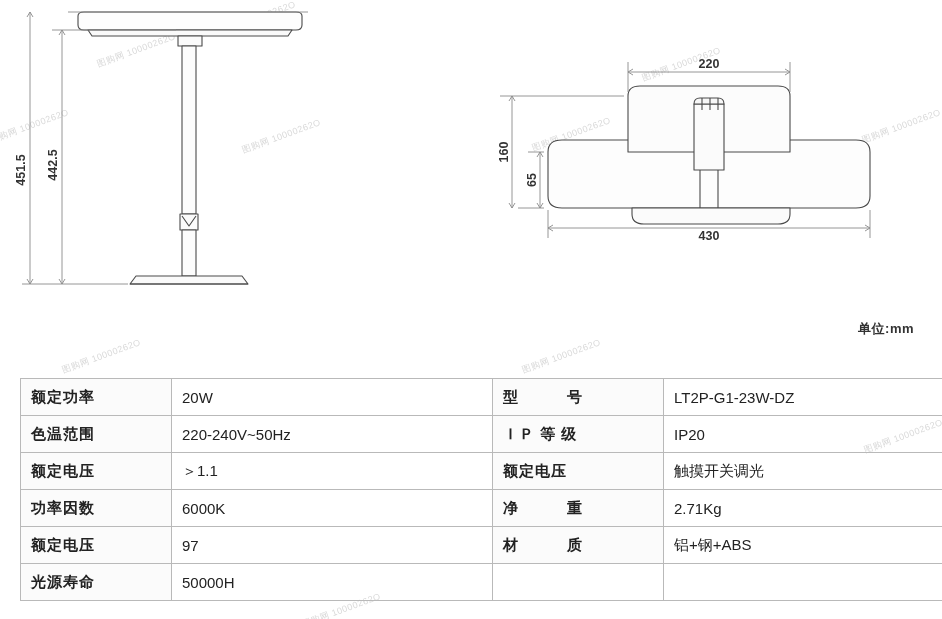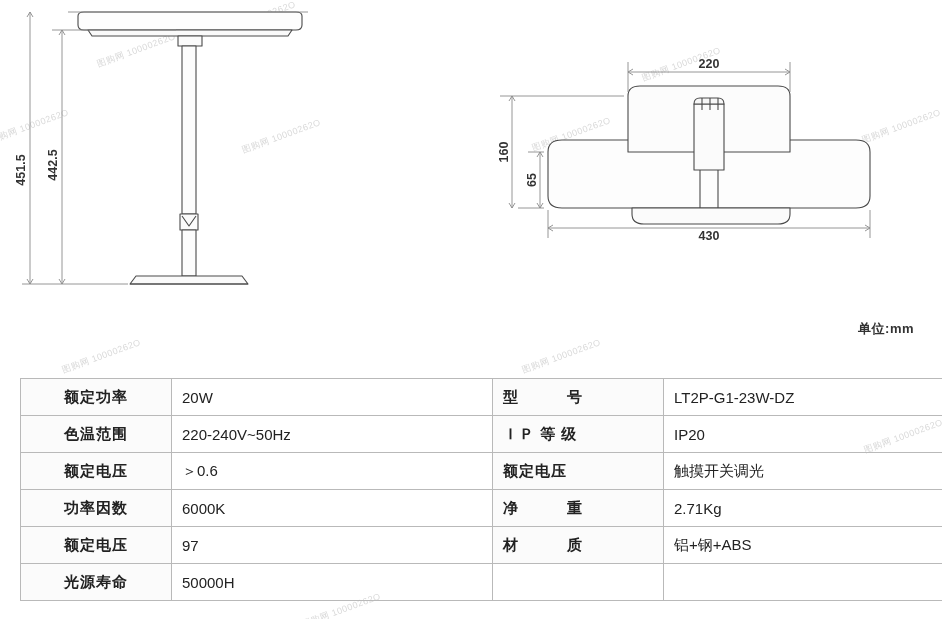--- a/index.html
+++ b/index.html
@@ -68,21 +68,21 @@
     vertical-align: middle;
   }
   .spec-table td.key {
     font-weight: bold;
     background: #fbfbfb;
     letter-spacing: 1px;
   }
   .spec-table td.val {
     font-weight: normal;
   }
-  .k1 { width: 130px; text-align: center; }
+  .k1 { width: 130px; }
   .v1 { width: 300px; margin-top: 12px; }
   .k2 { width: 150px; }
   .v2 { width: 322px; }
   .empty-cell { border: 1px solid #b9b9b9; background: #ffffff; }
 </style>
 </head>
 <body>
 
 <div class="page">
 
@@ -208,21 +208,21 @@
         <td class="val v2">LT2P-G1-23W-DZ</td>
       </tr>
       <tr>
         <td class="key k1">色温范围</td>
         <td class="val v1">220-240V~50Hz</td>
         <td class="key k2">ＩＰ 等 级</td>
         <td class="val v2">IP20</td>
       </tr>
       <tr>
         <td class="key k1">额定电压</td>
-        <td class="val v1">＞0.6</td>
+        <td class="val v1">＞1.1</td>
         <td class="key k2">额定电压</td>
         <td class="val v2">触摸开关调光</td>
       </tr>
       <tr>
         <td class="key k1">功率因数</td>
         <td class="val v1">6000K</td>
         <td class="key k2">净　　　重</td>
         <td class="val v2">2.71Kg</td>
       </tr>
       <tr>

